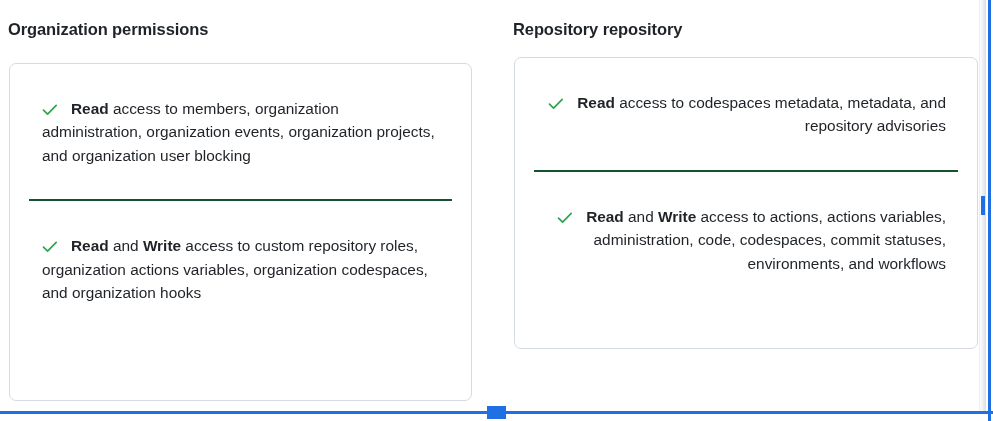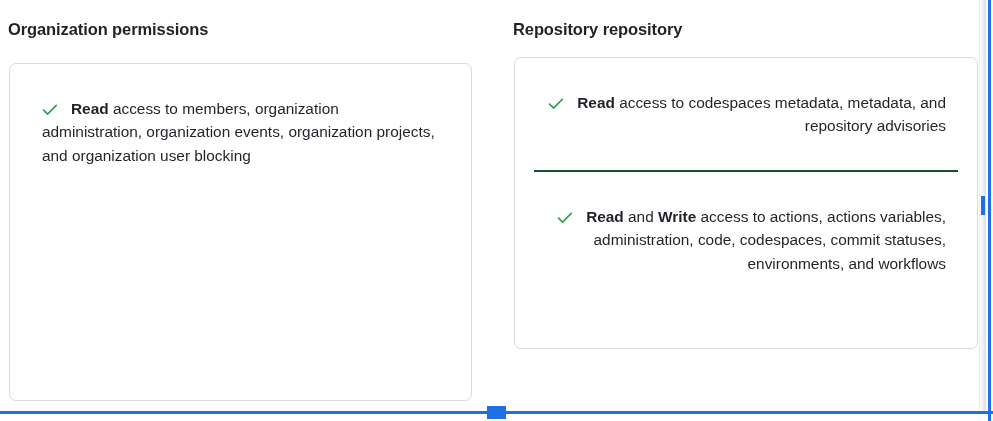--- a/index.html
+++ b/index.html
@@ -141,20 +141,25 @@
 
 <div id="columns">
     <div class="column left">
       <h2 class="col-heading">Organization permissions</h2>
       <div class="perm-card">
         <div class="perm-row">
           <p class="perm-text"><span class="check-icon"><svg width="16" height="16" viewBox="0 0 16 16" aria-hidden="true">
                 <path d="M1.5 8.2 L5.6 12.2 L14.2 3.4" fill="none" stroke="#2da44e" stroke-width="1.7" stroke-linecap="round" stroke-linejoin="round"></path>
               </svg></span><span class="kw">Read</span><span> access to members, organization administration, organization events, organization projects, and organization user blocking</span></p>
         </div>
+        <div class="perm-row">
+          <p class="perm-text"><span class="check-icon"><svg width="16" height="16" viewBox="0 0 16 16" aria-hidden="true">
+                <path d="M1.5 8.2 L5.6 12.2 L14.2 3.4" fill="none" stroke="#2da44e" stroke-width="1.7" stroke-linecap="round" stroke-linejoin="round"></path>
+              </svg></span><span class="kw">Read</span><span> and </span><span class="kw">Write</span><span> access to custom repository roles, organization actions variables, organization codespaces, and organization hooks</span></p>
+        </div>
       </div>
     </div>
     <div class="column right">
       <h2 class="col-heading">Repository repository</h2>
       <div class="perm-card">
         <div class="perm-row">
           <p class="perm-text"><span class="check-icon"><svg width="16" height="16" viewBox="0 0 16 16" aria-hidden="true">
                 <path d="M1.5 8.2 L5.6 12.2 L14.2 3.4" fill="none" stroke="#2da44e" stroke-width="1.7" stroke-linecap="round" stroke-linejoin="round"></path>
               </svg></span><span class="kw">Read</span><span> access to codespaces metadata, metadata, and repository advisories</span></p>
         </div>

